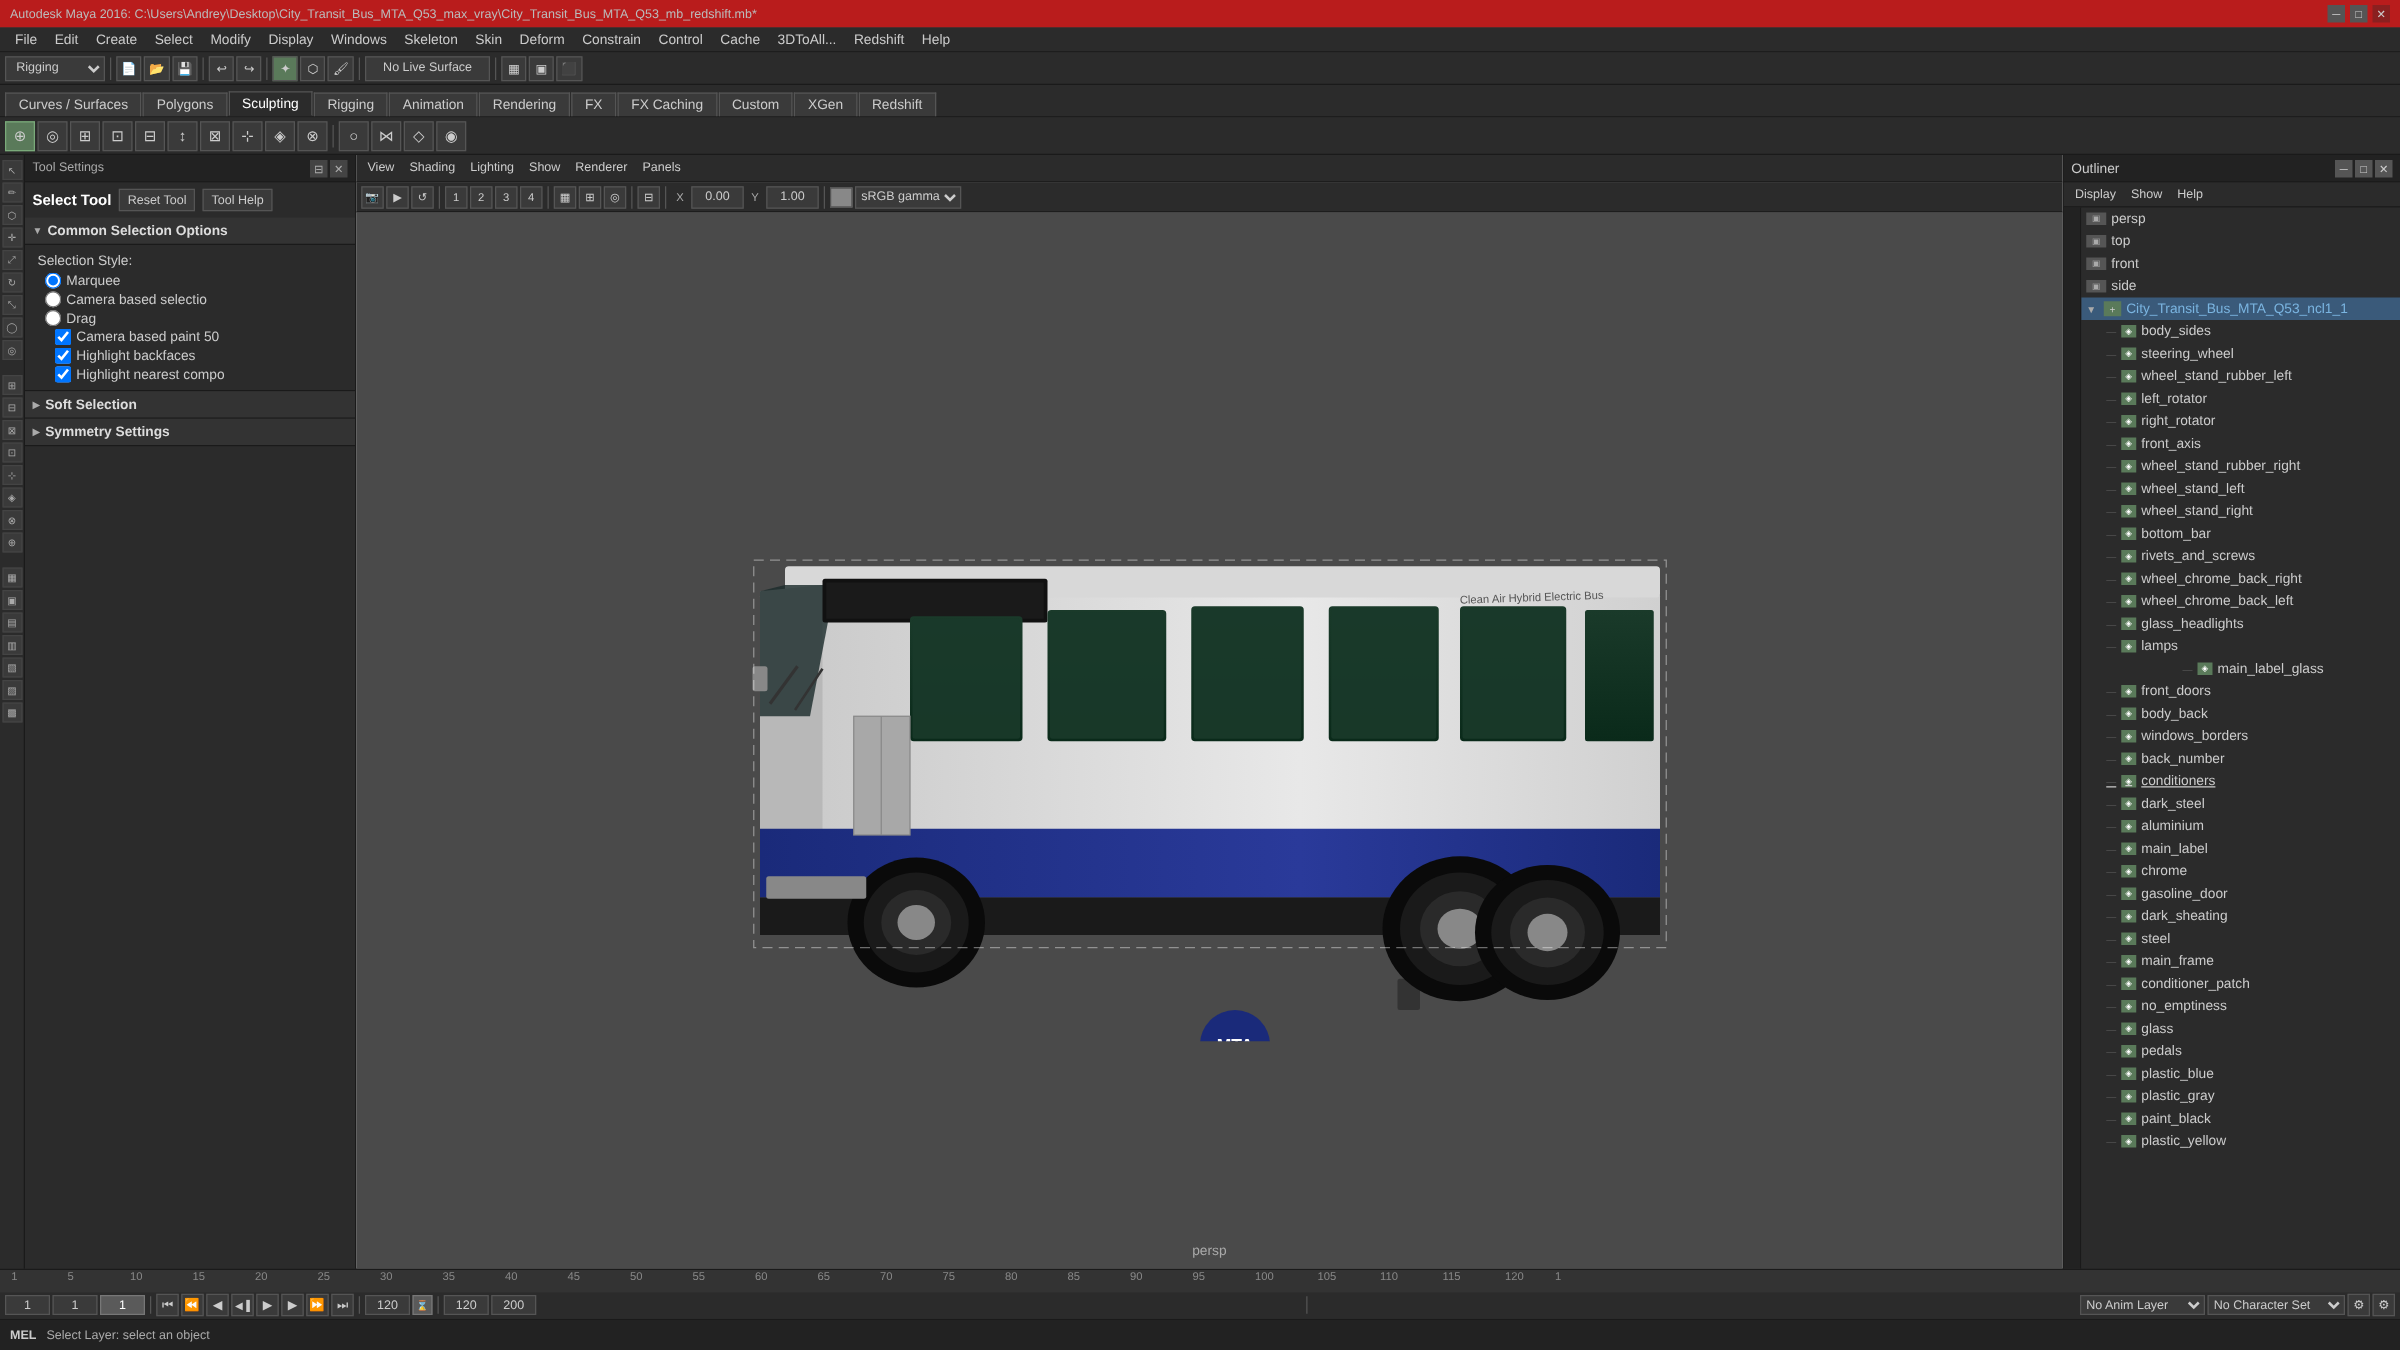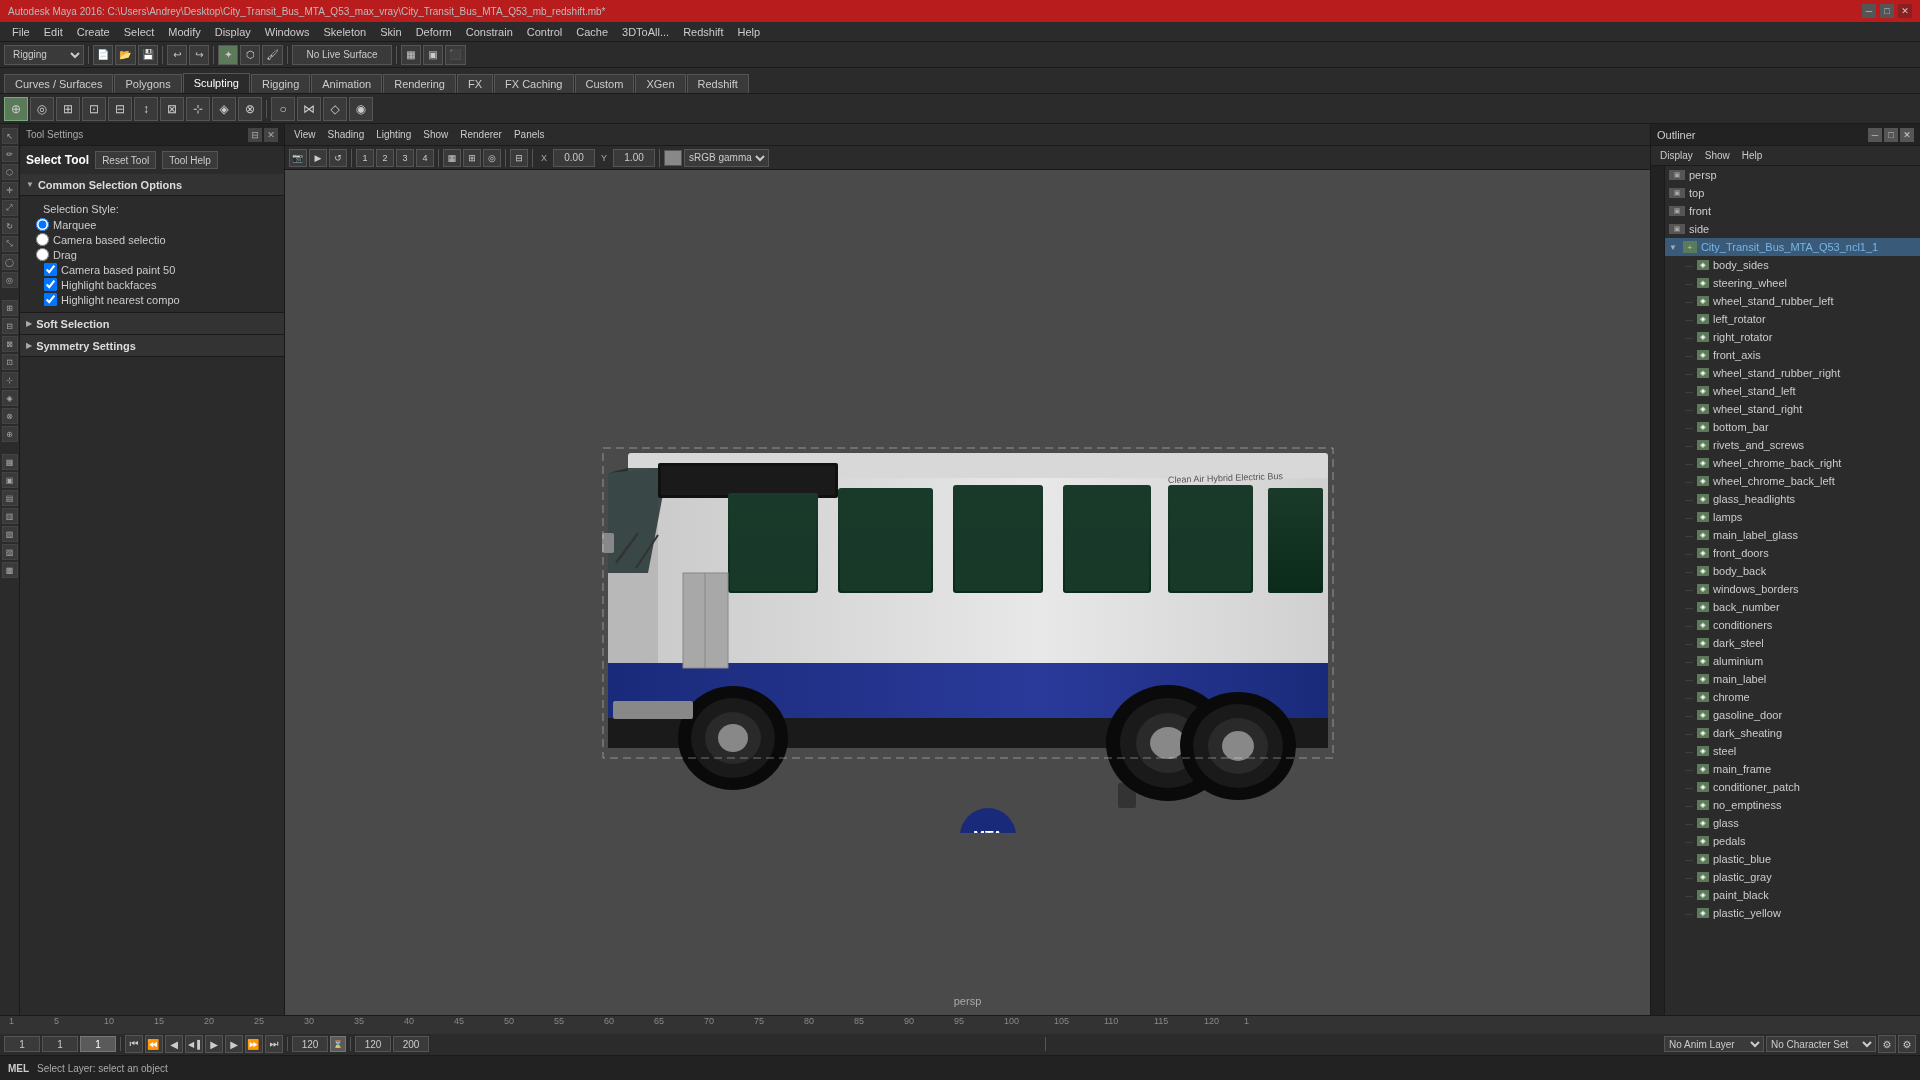--- a/index.html
+++ b/index.html
@@ -196,21 +196,21 @@
     }
     .section-arrow { font-size: 8px; color: #aaa; }
     .section-title { font-size: 11px; color: #ddd; font-weight: bold; }
 
     .section-content {
       padding: 4px 8px;
       background: #2b2b2b;
       border-bottom: 1px solid #1a1a1a;
     }
 
-    .row { display: flex; align-items: flex-end; margin: 3px 15px; gap: 6px; }
+    .row { display: flex; align-items: flex-end; margin: 3px 2px; gap: 6px; }
     .radio-row { display: flex; align-items: center; margin: 2px 0; gap: 4px; padding-left: 8px; }
     .radio-row input { margin: 0; }
     .checkbox-row { display: flex; align-items: flex-end; margin: 2px 0; gap: 4px; padding-left: 16px; }
     .checkbox-row input { margin: 0; }
 
     
     #viewport {
       flex: 1;
       background: #a3a3a3;
       position: relative;
@@ -868,21 +868,21 @@
         <div class="outliner-item" style="padding-left:20px;">
           <span style="width:8px; color:#555; font-size:8px;">—</span>
           <span style="width:12px; height:10px; background:#5a7a5a; display:inline-flex; align-items:center; justify-content:center; font-size:7px; color:#fff;">◈</span>
           <span>glass_headlights</span>
         </div>
         <div class="outliner-item" style="padding-left:20px;">
           <span style="width:8px; color:#555; font-size:8px;">—</span>
           <span style="width:12px; height:10px; background:#5a7a5a; display:inline-flex; align-items:center; justify-content:center; font-size:7px; color:#fff;">◈</span>
           <span>lamps</span>
         </div>
-        <div class="outliner-item" style="padding-left:20px;">
+        <div class="outliner-item" style="padding-left:20px;justify-content:center;">
           <span style="width:8px; color:#555; font-size:8px;">—</span>
           <span style="width:12px; height:10px; background:#5a7a5a; display:inline-flex; align-items:center; justify-content:center; font-size:7px; color:#fff;">◈</span>
           <span>main_label_glass</span>
         </div>
         <div class="outliner-item" style="padding-left:20px;">
           <span style="width:8px; color:#555; font-size:8px;">—</span>
           <span style="width:12px; height:10px; background:#5a7a5a; display:inline-flex; align-items:center; justify-content:center; font-size:7px; color:#fff;">◈</span>
           <span>front_doors</span>
         </div>
         <div class="outliner-item" style="padding-left:20px;">
@@ -893,21 +893,21 @@
         <div class="outliner-item" style="padding-left:20px;">
           <span style="width:8px; color:#555; font-size:8px;">—</span>
           <span style="width:12px; height:10px; background:#5a7a5a; display:inline-flex; align-items:center; justify-content:center; font-size:7px; color:#fff;">◈</span>
           <span>windows_borders</span>
         </div>
         <div class="outliner-item" style="padding-left:20px;">
           <span style="width:8px; color:#555; font-size:8px;">—</span>
           <span style="width:12px; height:10px; background:#5a7a5a; display:inline-flex; align-items:center; justify-content:center; font-size:7px; color:#fff;">◈</span>
           <span>back_number</span>
         </div>
-        <div class="outliner-item" style="padding-left:20px;">
+        <div class="outliner-item" style="padding-left:20px;text-decoration:underline;">
           <span style="width:8px; color:#555; font-size:8px;">—</span>
           <span style="width:12px; height:10px; background:#5a7a5a; display:inline-flex; align-items:center; justify-content:center; font-size:7px; color:#fff;">◈</span>
           <span>conditioners</span>
         </div>
         <div class="outliner-item" style="padding-left:20px;">
           <span style="width:8px; color:#555; font-size:8px;">—</span>
           <span style="width:12px; height:10px; background:#5a7a5a; display:inline-flex; align-items:center; justify-content:center; font-size:7px; color:#fff;">◈</span>
           <span>dark_steel</span>
         </div>
         <div class="outliner-item" style="padding-left:20px;">

